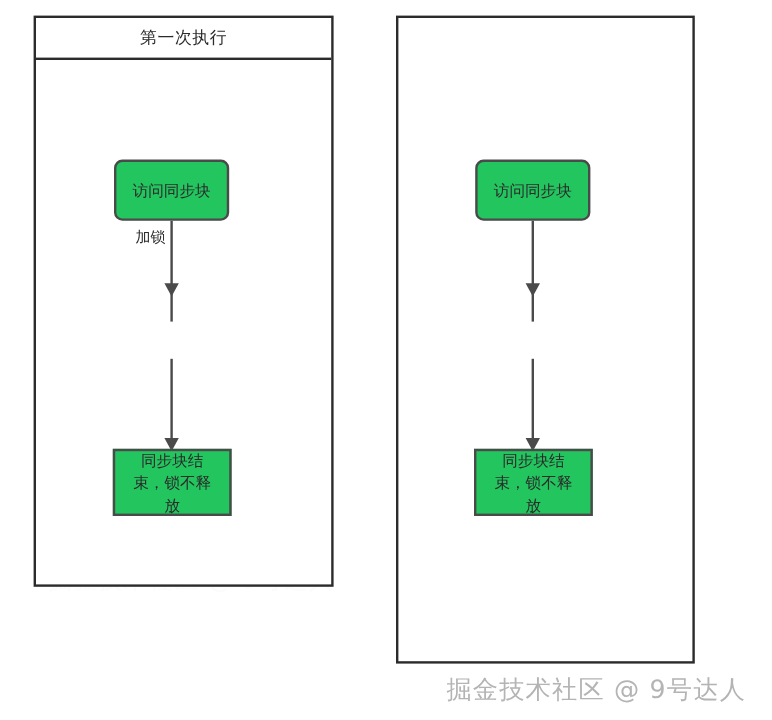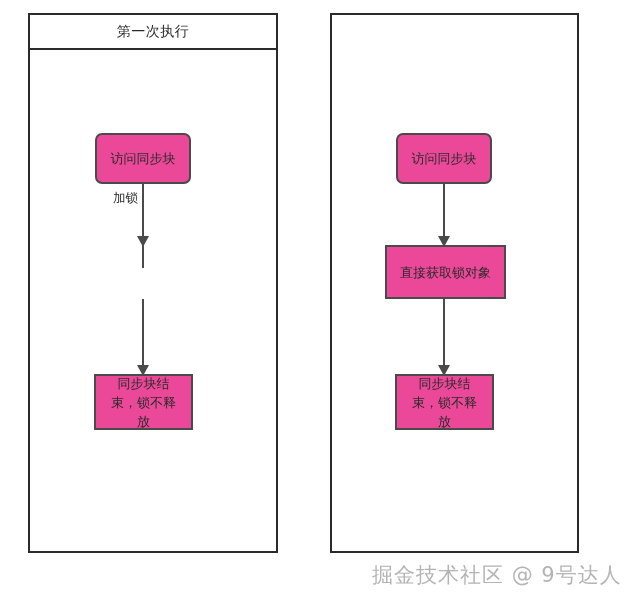--- a/index.html
+++ b/index.html
@@ -51,21 +51,21 @@
     top: 35px;
     right: 0;
     bottom: 0;
   }
 
   
   .node {
     position: absolute;
     box-sizing: border-box;
     border: 2px solid #4a4a4a;
-    background: #ec4899;
+    background: #22c55e;
     display: flex;
     align-items: center;
     justify-content: center;
     text-align: center;
     font-size: 13px;
     line-height: 19px;
     color: #2b2b2b;
     padding: 2px 4px;
     white-space: pre-line;
   }
@@ -114,21 +114,21 @@
     font-family: "DejaVu Sans", "Liberation Sans", sans-serif;
   }
 </style>
 </head>
 <body>
 
 <div id="canvas">
 
   <div class="watermark-faint" style="left:40px; top:470px;">掘金技术社区 @ 9号达人</div>
 
-  <div class="panel" style="left:28px; top:13px; width:250px; height:540px;">
+  <div class="panel" style="left:28px; top:13px; width:250px; height:476px;">
 
     <div class="panel-title">第一次执行</div>
 
     <div class="panel-body">
 
       <div class="node rounded" style="left:65px; top:83px; width:96px; height:51px;">访问同步块</div>
 
       <div class="edge-line" style="left:112px; top:134px; height:84px;"></div>
       <div class="edge-head" style="left:107px; top:186px;"></div>
       <div class="edge-label" style="left:62px; top:141px; width:46px;">加锁</div>
@@ -147,21 +147,20 @@
   <div class="panel" style="left:330px; top:13px; width:249px; height:540px;">
 
 
     <div class="panel-body">
 
       <div class="node rounded" style="left:64px; top:83px; width:96px; height:51px;">访问同步块</div>
 
       <div class="edge-line" style="left:111px; top:134px; height:84px;"></div>
       <div class="edge-head" style="left:106px; top:186px;"></div>
 
-      <div class="node" style="left:53px; top:195px; width:121px; height:54px;">直接获取锁对象</div>
 
       <div class="edge-line" style="left:111px; top:249px; height:88px;"></div>
       <div class="edge-head" style="left:106px; top:315px;"></div>
 
       <div class="node" style="left:63px; top:324px; width:99px; height:56px;">同步块结
 束，锁不释
 放</div>
 
     </div>
   </div>

